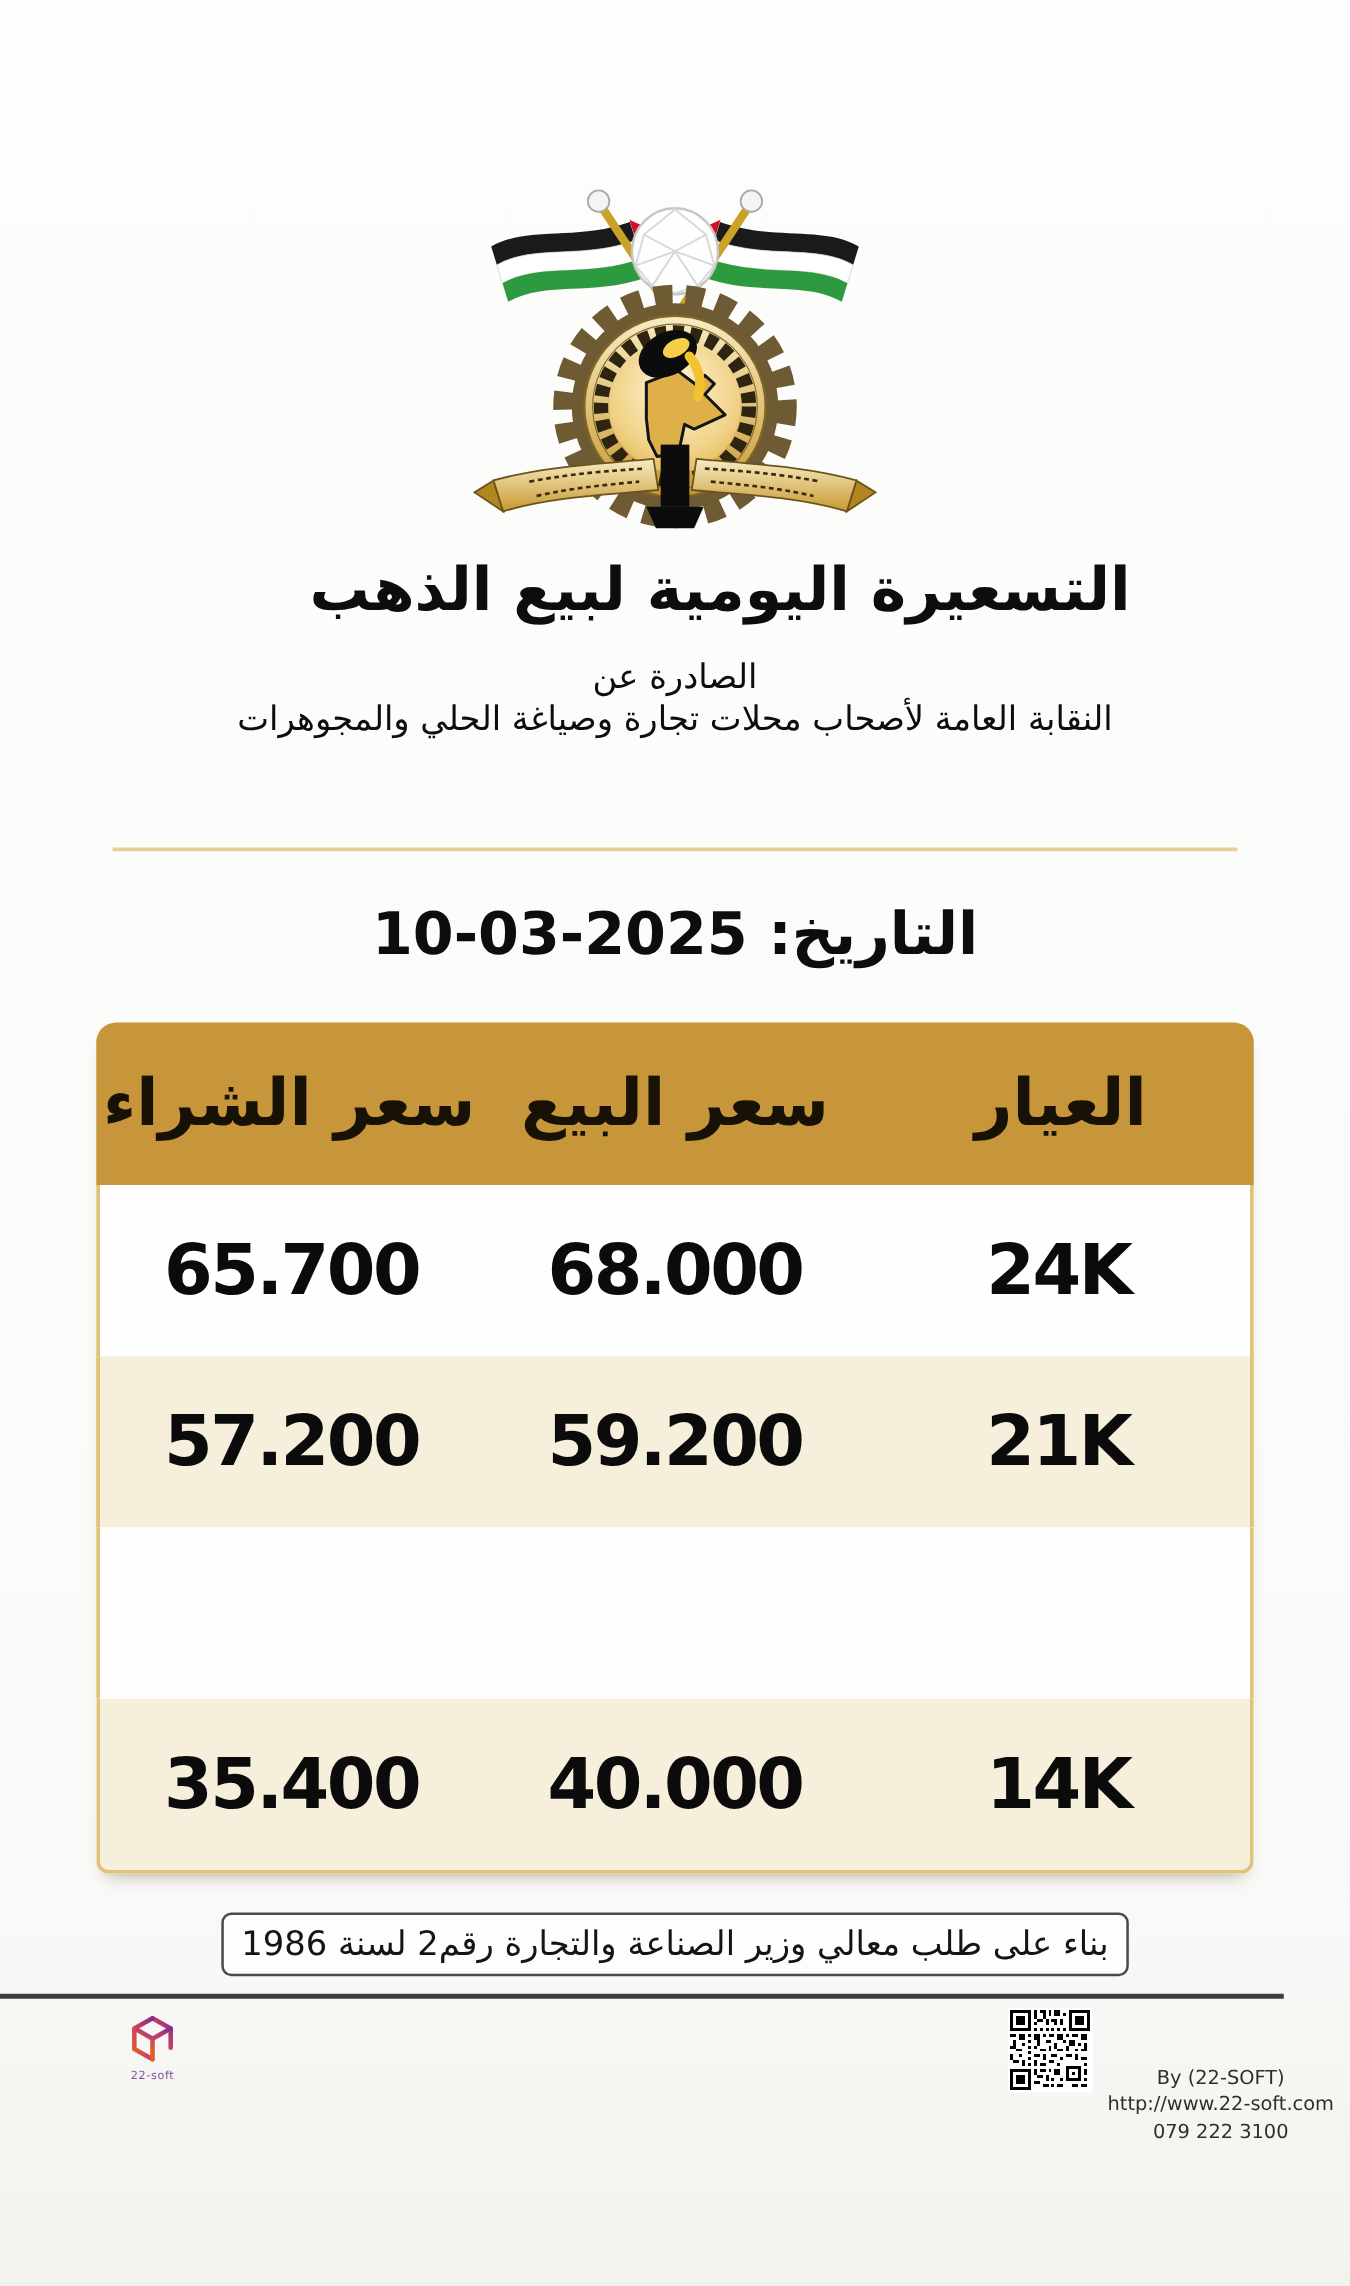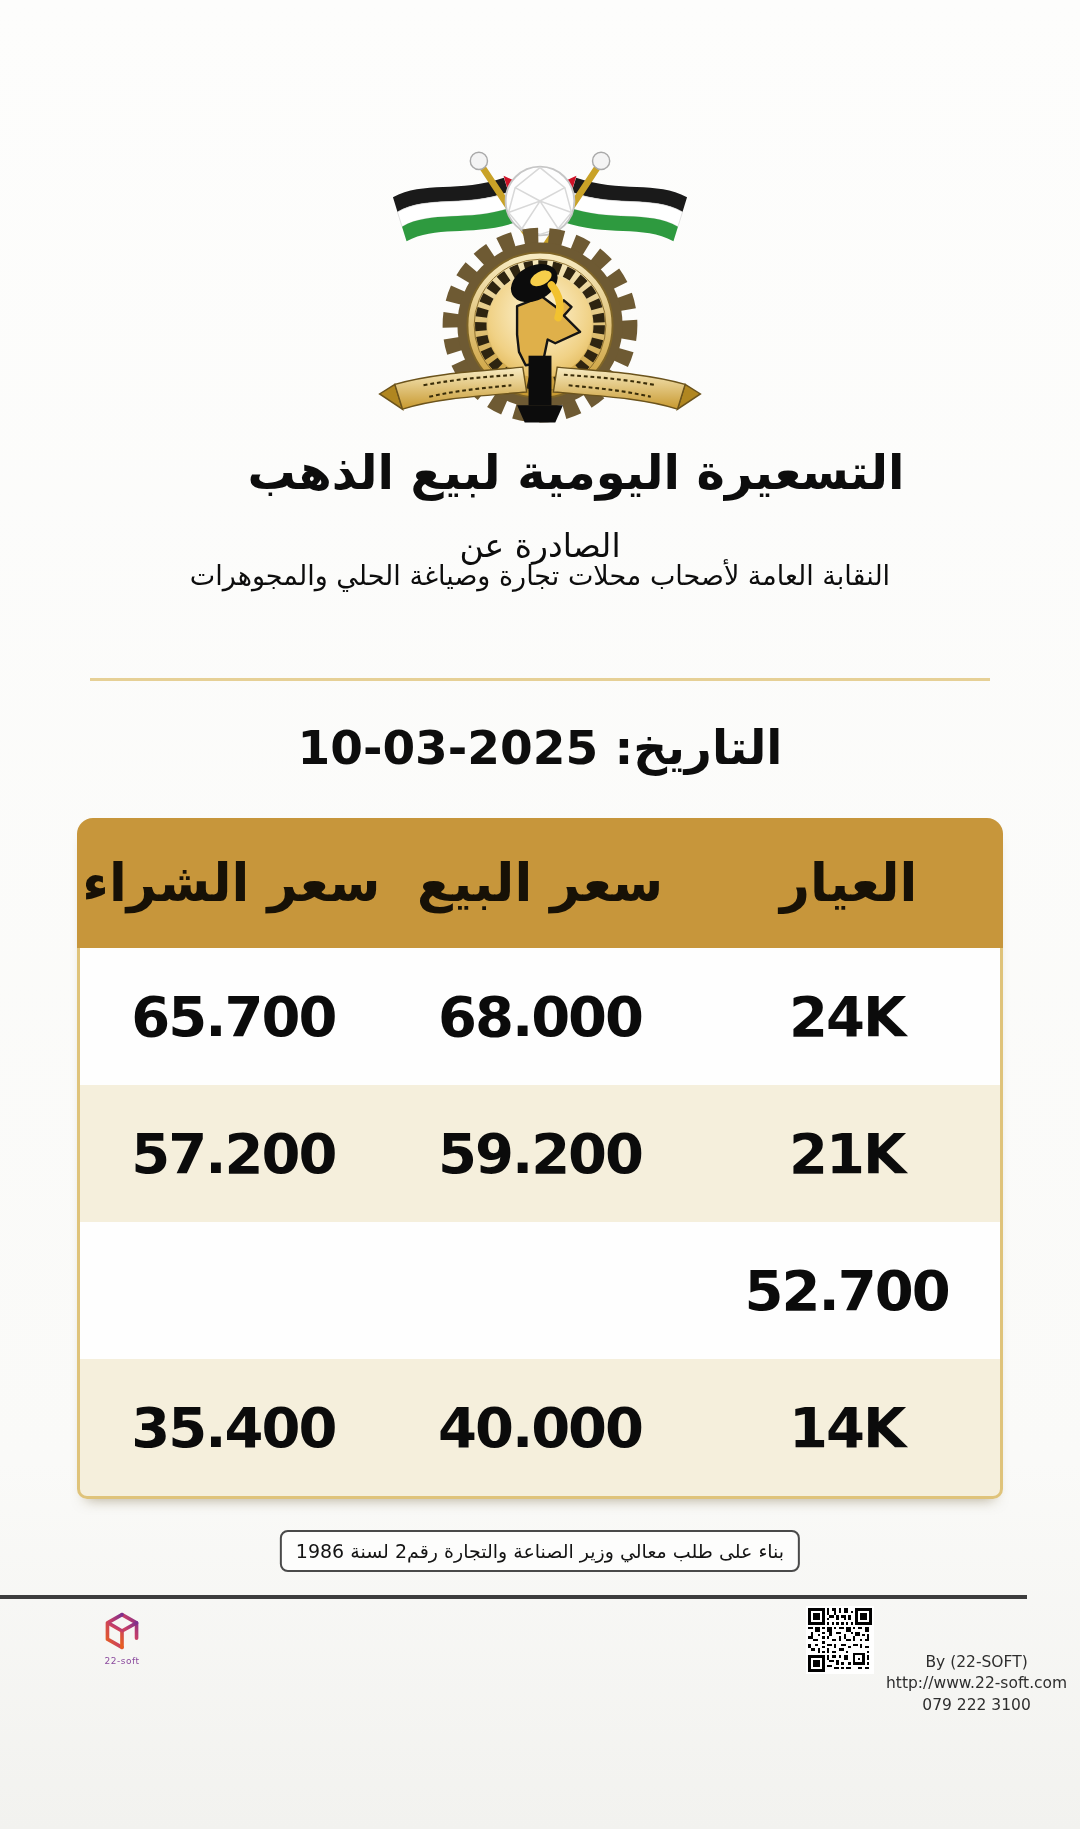--- a/index.html
+++ b/index.html
@@ -8,21 +8,21 @@
     width:1080px;height:1829px;
     margin:0 auto;
     background:linear-gradient(180deg,#FDFDFC 0%,#FAFAF8 80%,#F2F2EF 100%);
     font-family:"DejaVu Sans",sans-serif;
     color:#0D0D0D;
     overflow:hidden;
   }
   .abs-center{position:absolute;left:0;width:100%;text-align:center;}
   .emblem{position:absolute;top:138px;left:50%;transform:translateX(-50%);}
   .title{top:444px;font-size:48px;font-weight:bold;direction:rtl;padding-left:36px;}
-  .issued{top:526px;font-size:33px;direction:rtl;}
+  .issued{top:526px;font-size:27px;direction:rtl;}
   .org{top:560px;font-size:27px;direction:rtl;}
   .country{top:612px;font-size:31px;direction:rtl;}
   .divider{position:absolute;top:678px;left:90px;width:900px;height:3px;background:#E6D096;}
   .date-line{top:720px;font-size:47px;font-weight:bold;direction:rtl;}
   .date-line .dv{direction:ltr;unicode-bidi:embed;}
 
   .gold-table{
     position:absolute;top:818px;left:77px;width:926px;
     direction:rtl;
     border-radius:18px 18px 10px 10px;
@@ -39,21 +39,21 @@
     display:grid;grid-template-columns:1fr 1fr 1fr;align-items:center;
     border-left:3px solid #DFC37A;border-right:3px solid #DFC37A;
   }
   .trow.alt{background:#F5EFDC;}
   .trow.last{border-bottom:3px solid #DFC37A;border-radius:0 0 10px 10px;}
   .td{text-align:center;font-weight:bold;font-size:56px;letter-spacing:-2px;color:#0B0B0B;}
 
   .note-box{
     position:absolute;top:1530px;left:50%;transform:translateX(-50%);
     border:2px solid #4A4A4A;border-radius:8px;
-    padding:8px 14px;font-size:19px;direction:rtl;white-space:nowrap;
+    padding:8px 14px;font-size:27px;direction:rtl;white-space:nowrap;
     background:#FDFDFC;color:#141414;
   }
   .footer-line{position:absolute;top:1595px;left:0;width:1027px;height:4px;background:#3D3D3D;}
   .company-block{position:absolute;top:1611px;left:90px;width:64px;text-align:center;}
   .company-caption{font-size:9px;color:#8B4A9E;margin-top:1px;letter-spacing:.5px;}
   .qr{position:absolute;top:1606px;left:806px;width:68px;height:68px;}
   .credit-block{
     position:absolute;top:1652px;left:886px;
     font-size:15.5px;color:#2E2E2E;line-height:1.38;direction:ltr;text-align:center;
   }
@@ -160,21 +160,20 @@
       <div class="td">24K</div>
       <div class="td">68.000</div>
       <div class="td">65.700</div>
     </div>
     <div class="trow alt">
       <div class="td">21K</div>
       <div class="td">59.200</div>
       <div class="td">57.200</div>
     </div>
     <div class="trow">
-      <div class="td">52.700</div>
     </div>
     <div class="trow alt last">
       <div class="td">14K</div>
       <div class="td">40.000</div>
       <div class="td">35.400</div>
     </div>
   </div>
 
   <div class="note-box">بناء على طلب معالي وزير الصناعة والتجارة رقم2 لسنة 1986</div>
 

